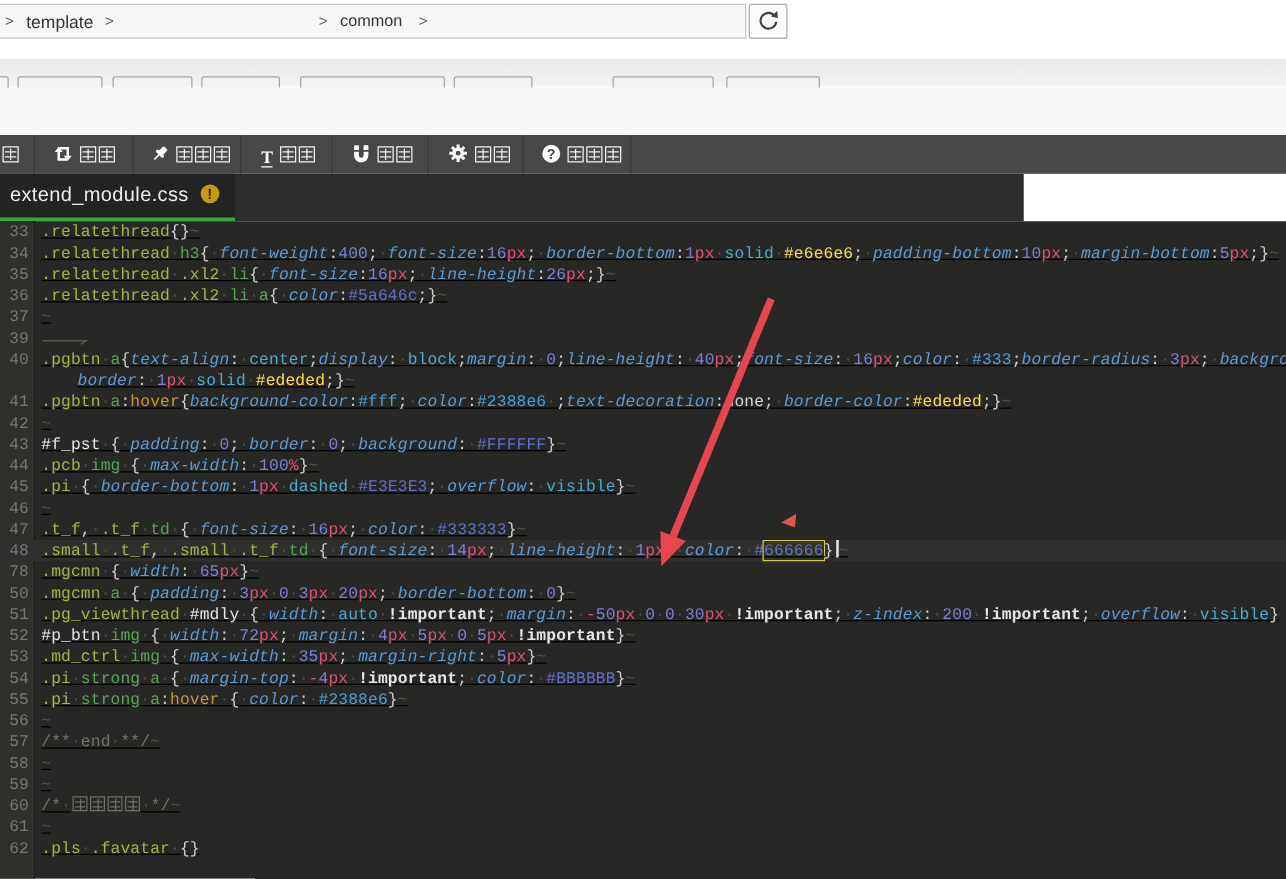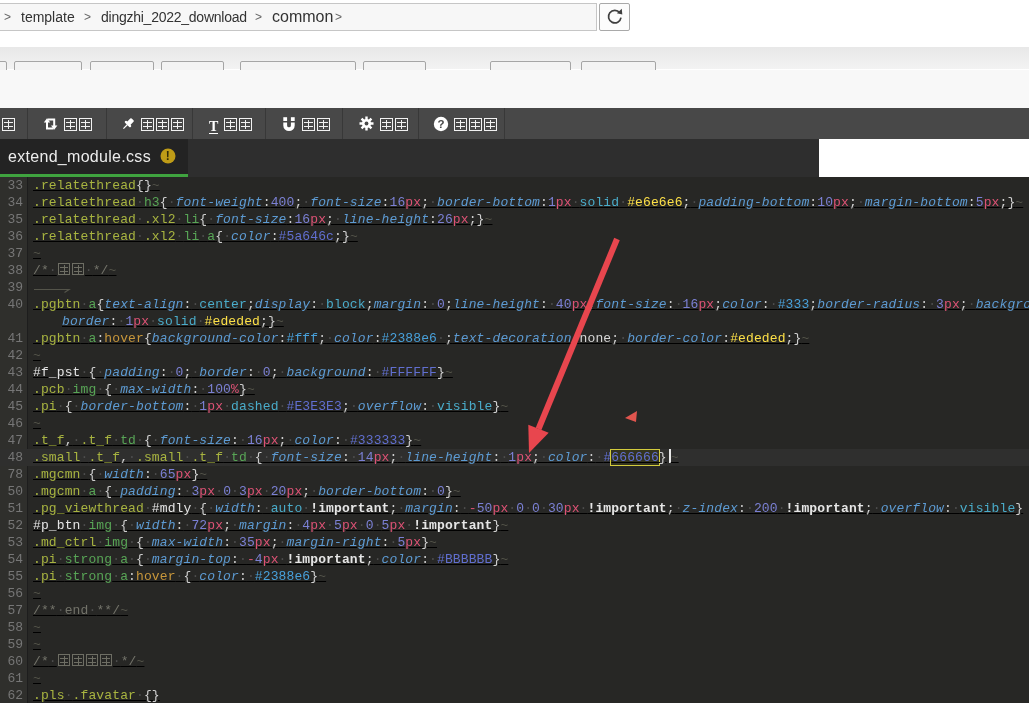--- a/index.html
+++ b/index.html
@@ -53,23 +53,22 @@
 .tab svg { display:block; }
 #arrow { position:absolute; left:0; top:0; pointer-events:none; }
 </style></head>
 <body>
 <div id="page">
 
 <div id="crumbbar"></div>
 <span class="ch" style="position:absolute;left:4px;top:4px;line-height:26px;font-size:12px;color:#666;">&gt;</span>
 <span class="itm" style="position:absolute;left:21px;top:4px;line-height:26px;font-size:14px;color:#333;">template</span>
 <span class="ch" style="position:absolute;left:84px;top:4px;line-height:26px;font-size:12px;color:#666;">&gt;</span>
-<span class="itm" style="position:absolute;left:101px;top:4px;line-height:26px;font-size:14px;letter-spacing:-0.25px;color:#333;">dingzhi_2022_download</span>
 <span class="ch" style="position:absolute;left:255px;top:4px;line-height:26px;font-size:12px;color:#666;">&gt;</span>
-<span class="itm" style="position:absolute;left:272px;top:4px;line-height:26px;font-size:16px;color:#333;">common</span>
+<span class="itm" style="position:absolute;left:272px;top:4px;line-height:26px;font-size:13px;color:#333;">common</span>
 <span class="ch" style="position:absolute;left:335px;top:4px;line-height:26px;font-size:12px;color:#666;">&gt;</span>
 <div id="refbtn">
       <svg width="29" height="26" style="display:block">
         <g fill="none" stroke="#3f3f3f" stroke-width="1.7">
 <path d="M19.8 8.8 A6.3 6.3 0 1 0 21 13.6"></path>
         </g>
         <path d="M21.8 4.8 l0.5 5.6 -5.5 -1.2 z" fill="#3f3f3f"></path>
       </svg>
     </div>
 
@@ -151,21 +150,20 @@
 </div>
 <div id="tabline"></div>
 
 <div id="code">
       <div id="gutterbg"></div>
 <div class="row "><span class="ln">33</span><span class="sel">.relatethread</span><span class="p">{}</span><span class="nl">~</span></div>
       <div class="row "><span class="ln">34</span><span class="sel">.relatethread</span><span class="w">·</span><span class="el">h3</span><span class="p">{</span><span class="w">·</span><span class="pr">font-weight</span><span class="p">:</span><span class="d">400</span><span class="p">;</span><span class="w">·</span><span class="pr">font-size</span><span class="p">:</span><span class="d">16</span><span class="u">px</span><span class="p">;</span><span class="w">·</span><span class="pr">border-bottom</span><span class="p">:</span><span class="d">1</span><span class="u">px</span><span class="w">·</span><span class="kw">solid</span><span class="w">·</span><span class="hxp">#e6e6e6</span><span class="p">;</span><span class="w">·</span><span class="pr">padding-bottom</span><span class="p">:</span><span class="d">10</span><span class="u">px</span><span class="p">;</span><span class="w">·</span><span class="pr">margin-bottom</span><span class="p">:</span><span class="d">5</span><span class="u">px</span><span class="p">;}</span><span class="nl">~</span></div>
       <div class="row "><span class="ln">35</span><span class="sel">.relatethread</span><span class="w">·</span><span class="sel">.xl2</span><span class="w">·</span><span class="el">li</span><span class="p">{</span><span class="w">·</span><span class="pr">font-size</span><span class="p">:</span><span class="d">16</span><span class="u">px</span><span class="p">;</span><span class="w">·</span><span class="pr">line-height</span><span class="p">:</span><span class="d">26</span><span class="u">px</span><span class="p">;}</span><span class="nl">~</span></div>
       <div class="row "><span class="ln">36</span><span class="sel">.relatethread</span><span class="w">·</span><span class="sel">.xl2</span><span class="w">·</span><span class="el">li</span><span class="w">·</span><span class="el">a</span><span class="p">{</span><span class="w">·</span><span class="pr">color</span><span class="p">:</span><span class="hxi">#5a646c</span><span class="p">;}</span><span class="nl">~</span></div>
       <div class="row "><span class="ln">37</span><span class="nl">~</span></div>
-      <div class="row "><span class="ln">38</span><span class="cm">/*</span><span class="w">·</span><i class="hz c"></i><i class="hz c"></i><span class="w">·</span><span class="cm">*/</span><span class="nl">~</span></div>
       <div class="row "><span class="ln">39</span><span class="tab"><svg width="40" height="17">
             <path d="M1 10.5 H36 l-4.5 3" stroke="#54544a" stroke-width="1.2" fill="none"></path>
           </svg></span></div>
       <div class="row "><span class="ln">40</span><span class="sel">.pgbtn</span><span class="w">·</span><span class="el">a</span><span class="p">{</span><span class="pr">text-align</span><span class="p">:</span><span class="w">·</span><span class="kw">center</span><span class="p">;</span><span class="pr">display</span><span class="p">:</span><span class="w">·</span><span class="kw">block</span><span class="p">;</span><span class="pr">margin</span><span class="p">:</span><span class="w">·</span><span class="d">0</span><span class="p">;</span><span class="pr">line-height</span><span class="p">:</span><span class="w">·</span><span class="d">40</span><span class="u">px</span><span class="p">;</span><span class="pr">font-size</span><span class="p">:</span><span class="w">·</span><span class="d">16</span><span class="u">px</span><span class="p">;</span><span class="pr">color</span><span class="p">:</span><span class="w">·</span><span class="hxb">#333</span><span class="p">;</span><span class="pr">border-radius</span><span class="p">:</span><span class="w">·</span><span class="d">3</span><span class="u">px</span><span class="p">;</span><span class="w">·</span><span class="pr">background-color</span></div>
       <div class="row "><span class="ln"></span><span class="ind"></span><span class="pr">border</span><span class="p">:</span><span class="w">·</span><span class="d">1</span><span class="u">px</span><span class="w">·</span><span class="kw">solid</span><span class="w">·</span><span class="hxp">#ededed</span><span class="p">;}</span><span class="nl">~</span></div>
       <div class="row "><span class="ln">41</span><span class="sel">.pgbtn</span><span class="w">·</span><span class="el">a</span><span class="p">:</span><span class="ps">hover</span><span class="p">{</span><span class="pr">background-color</span><span class="p">:</span><span class="hxb">#fff</span><span class="p">;</span><span class="w">·</span><span class="pr">color</span><span class="p">:</span><span class="hxb">#2388e6</span><span class="w">·</span><span class="p">;</span><span class="pr">text-decoration</span><span class="p">:</span><span class="wh">none</span><span class="p">;</span><span class="w">·</span><span class="pr">border-color</span><span class="p">:</span><span class="hxp">#ededed</span><span class="p">;}</span><span class="nl">~</span></div>
       <div class="row "><span class="ln">42</span><span class="nl">~</span></div>
       <div class="row "><span class="ln">43</span><span class="id">#f_pst</span><span class="w">·</span><span class="p">{</span><span class="w">·</span><span class="pr">padding</span><span class="p">:</span><span class="w">·</span><span class="d">0</span><span class="p">;</span><span class="w">·</span><span class="pr">border</span><span class="p">:</span><span class="w">·</span><span class="d">0</span><span class="p">;</span><span class="w">·</span><span class="pr">background</span><span class="p">:</span><span class="w">·</span><span class="hxi">#FFFFFF</span><span class="p">}</span><span class="nl">~</span></div>
       <div class="row "><span class="ln">44</span><span class="sel">.pcb</span><span class="w">·</span><span class="el">img</span><span class="w">·</span><span class="p">{</span><span class="w">·</span><span class="pr">max-width</span><span class="p">:</span><span class="w">·</span><span class="d">100</span><span class="u">%</span><span class="p">}</span><span class="nl">~</span></div>
       <div class="row "><span class="ln">45</span><span class="sel">.pi</span><span class="w">·</span><span class="p">{</span><span class="w">·</span><span class="pr">border-bottom</span><span class="p">:</span><span class="w">·</span><span class="d">1</span><span class="u">px</span><span class="w">·</span><span class="kw">dashed</span><span class="w">·</span><span class="hxi">#E3E3E3</span><span class="p">;</span><span class="w">·</span><span class="pr">overflow</span><span class="p">:</span><span class="w">·</span><span class="kw">visible</span><span class="p">}</span><span class="nl">~</span></div>

